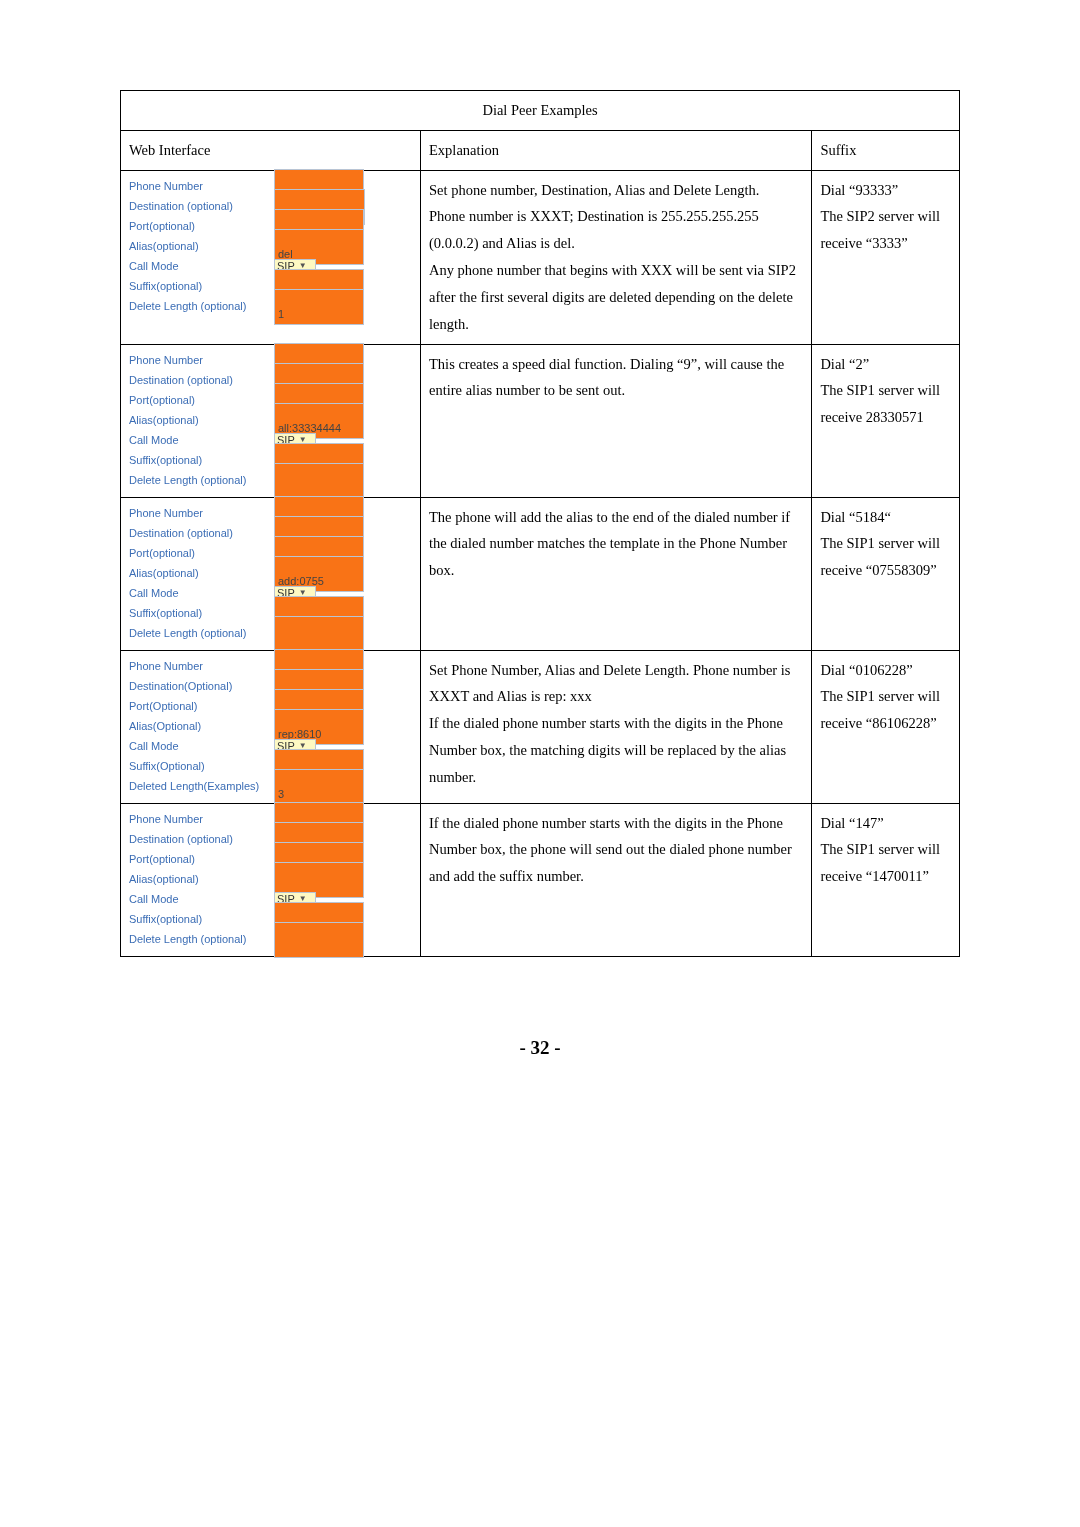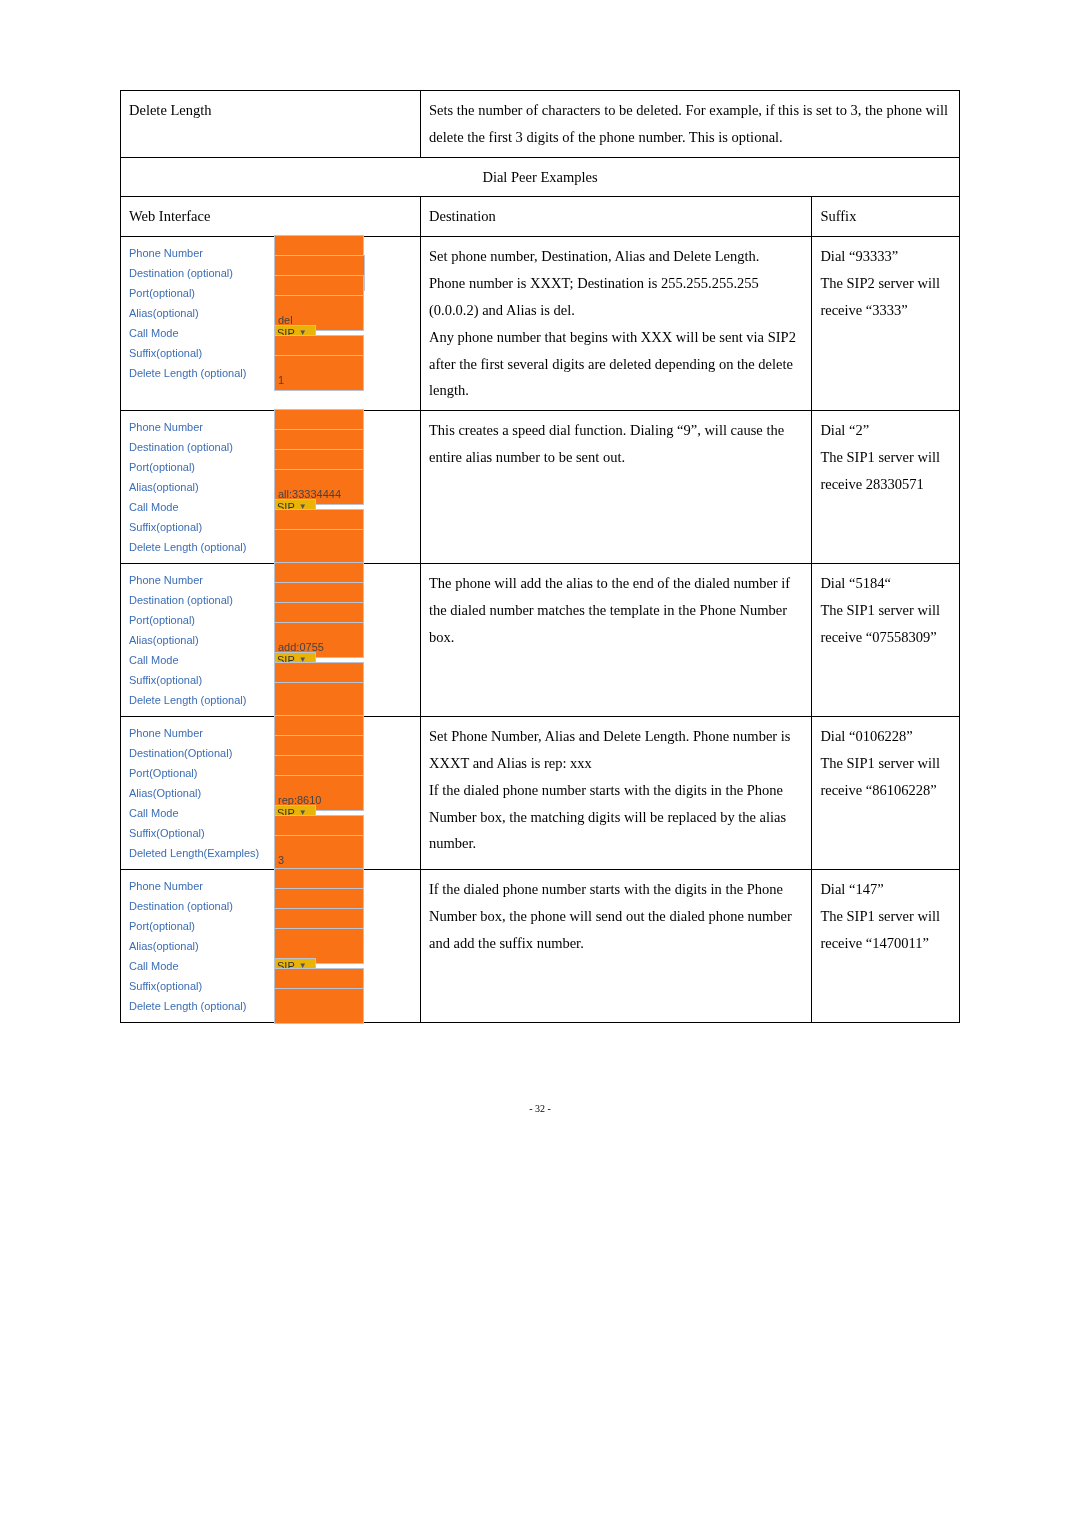--- a/index.html
+++ b/index.html
@@ -62,57 +62,53 @@
     font-size: 11px;
     color: #444;
     padding: 17px 3px;
     min-width: 90px;
     line-height: 14px;
   }
   .select-box {
     display: inline-flex;
     align-items: center;
     border: 1px solid #b8c4d4;
-    background: #eab308;
+    background: #fef9c3;
     height: 16px;
     font-size: 11px;
     color: #333;
     padding: 0 2px;
     min-width: 42px;
   }
   .select-box .caret {
     margin-left: 4px;
     font-size: 8px;
     color: #555;
   }
   .footer {
     text-align: center;
-    font-weight: normal;
-    font-size: 10px;
+    font-weight: bold;
+    font-size: 19px;
     margin-top: 80px;
   }
 </style>
 </head>
 <body>
 
 <table class="outer">
 <tbody>
 
-  <tr>
-    <td class="shot">Delete Length</td>
-    <td colspan="2">Sets the number of characters to be deleted. For example, if this is set to 3, the phone will delete the first 3 digits of the phone number. This is optional.</td>
-  </tr>
 
   <tr>
     <td colspan="3" class="section-header">Dial Peer Examples</td>
   </tr>
 
   <tr>
     <td class="subhead">Web Interface</td>
-    <td class="subhead">Destination</td>
+    <td class="subhead">Explanation</td>
     <td class="subhead">Suffix</td>
   </tr>
 
   <tr>
     <td class="shot">
       <div class="shot-inner">
         <div class="field-row">
               <span class="field-label">Phone Number</span>
               <span class="field-input">9T</span>
             </div>

